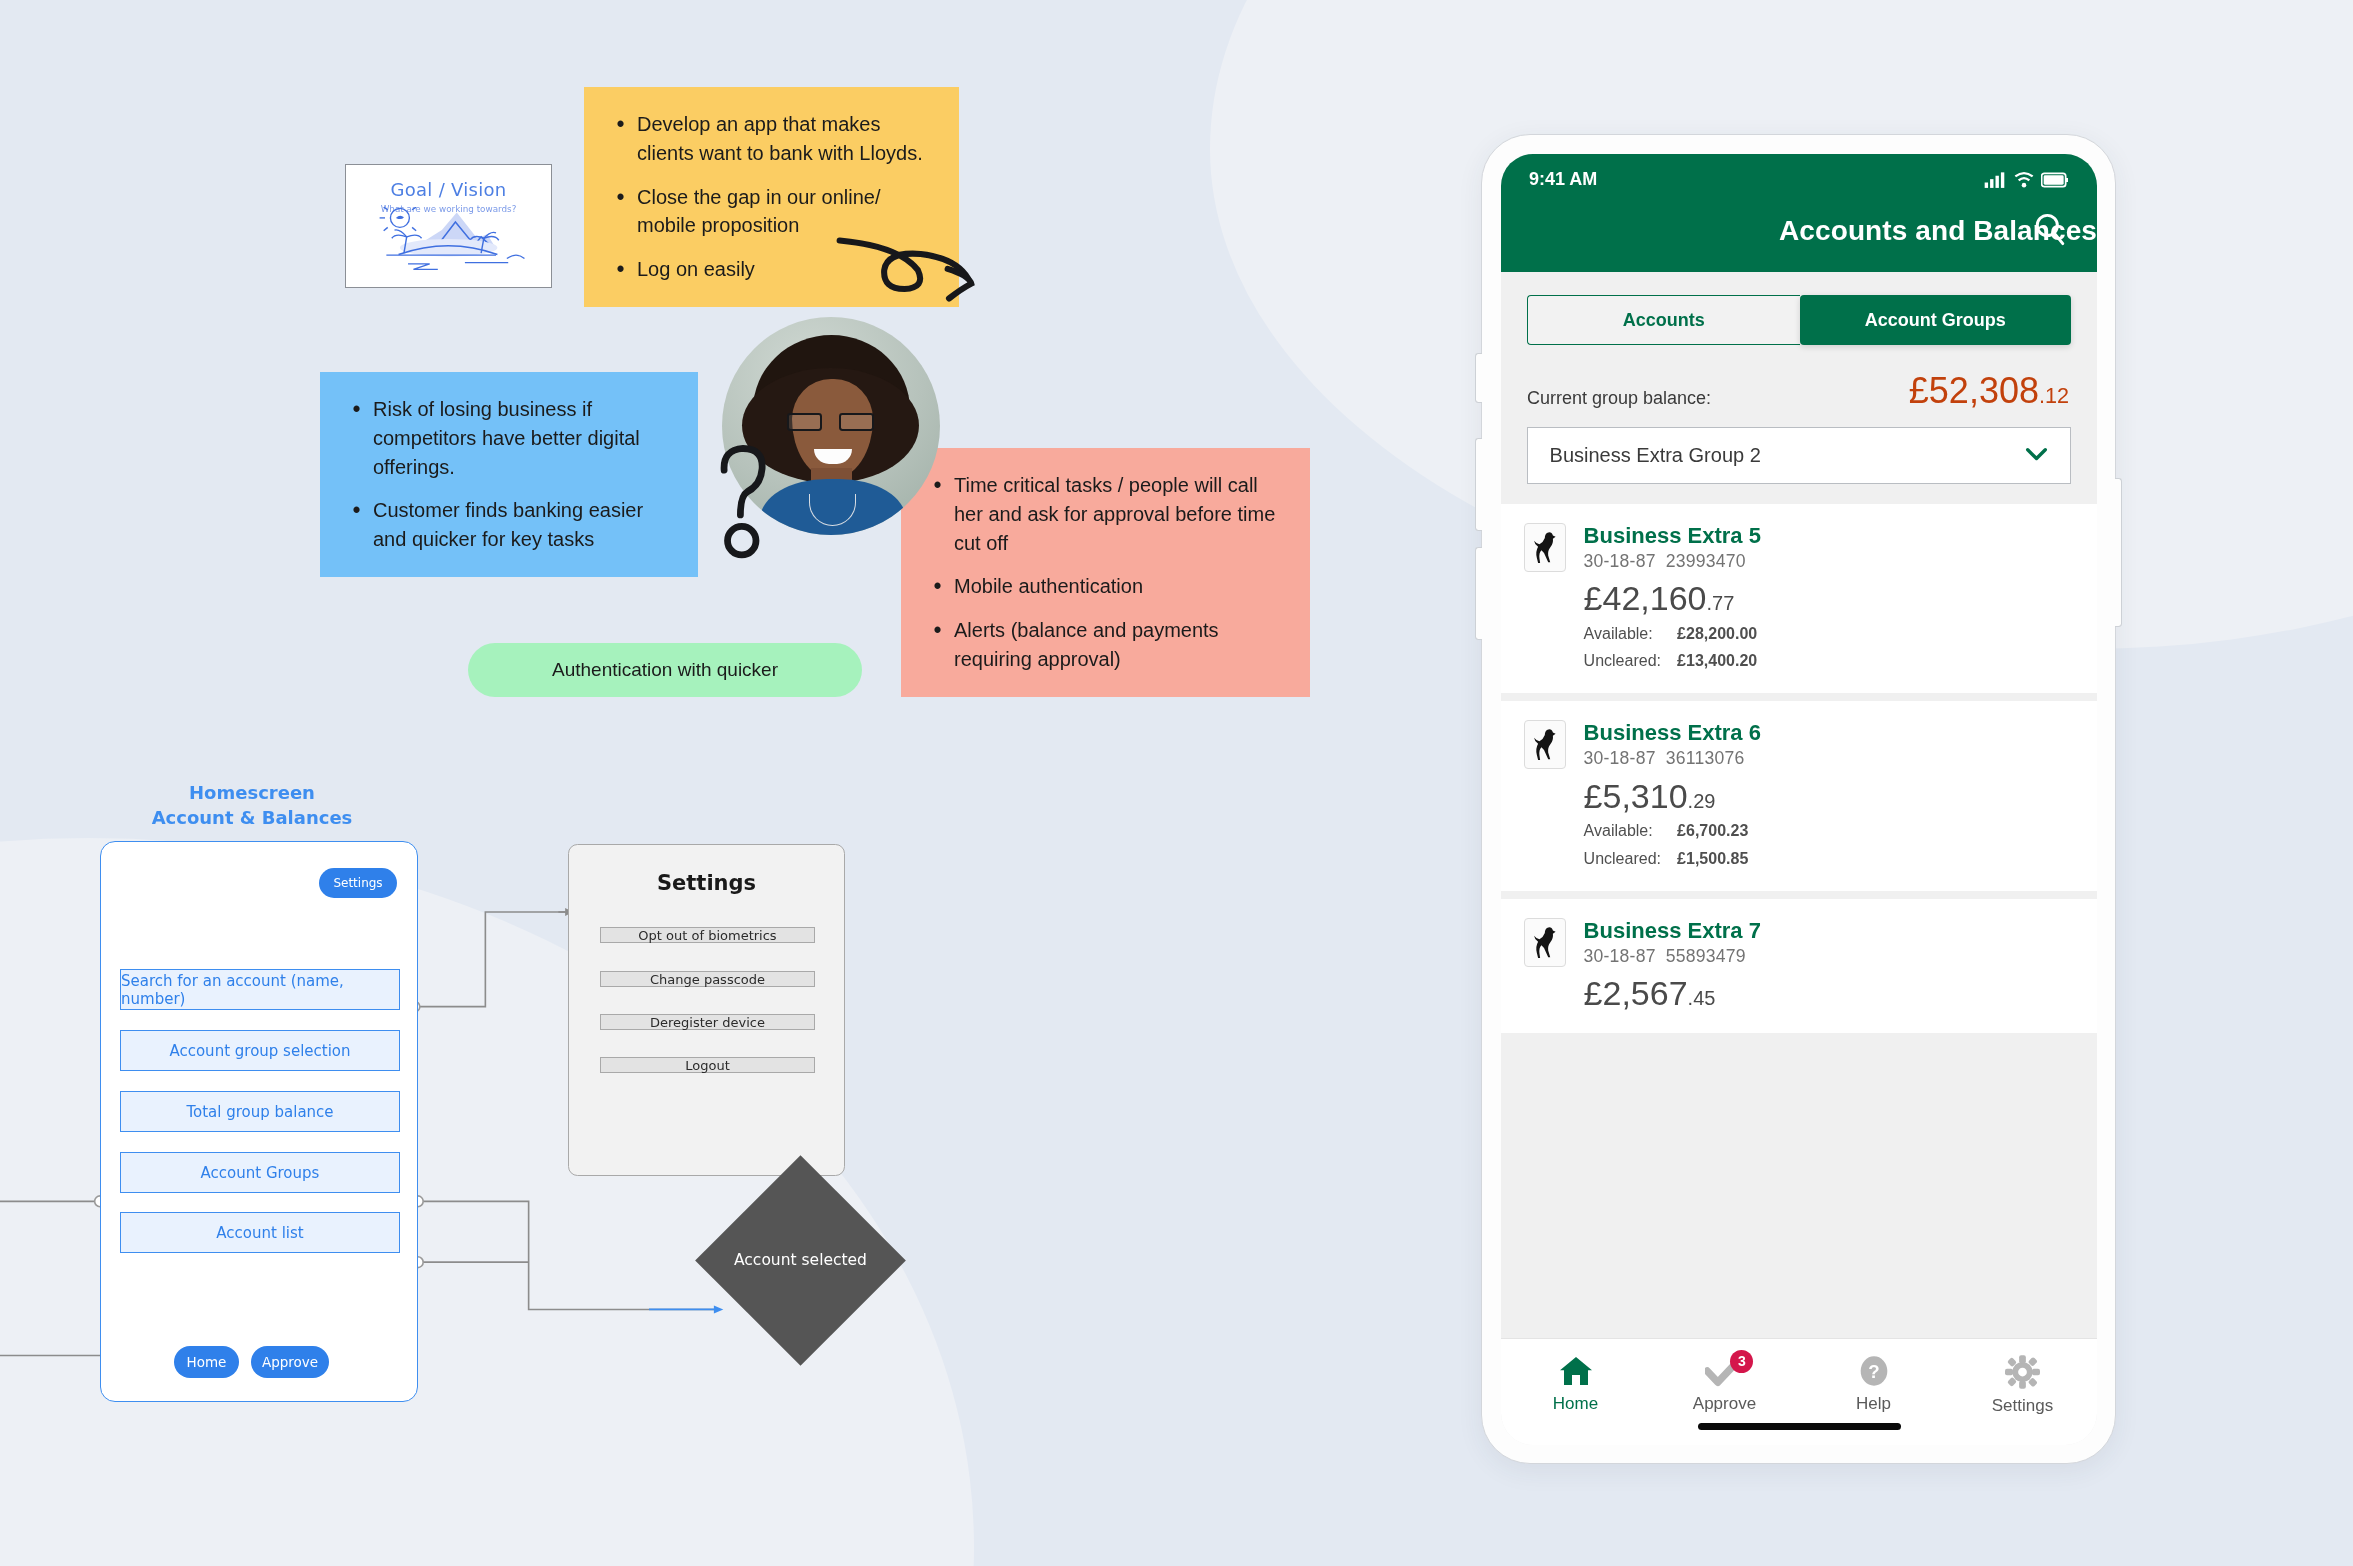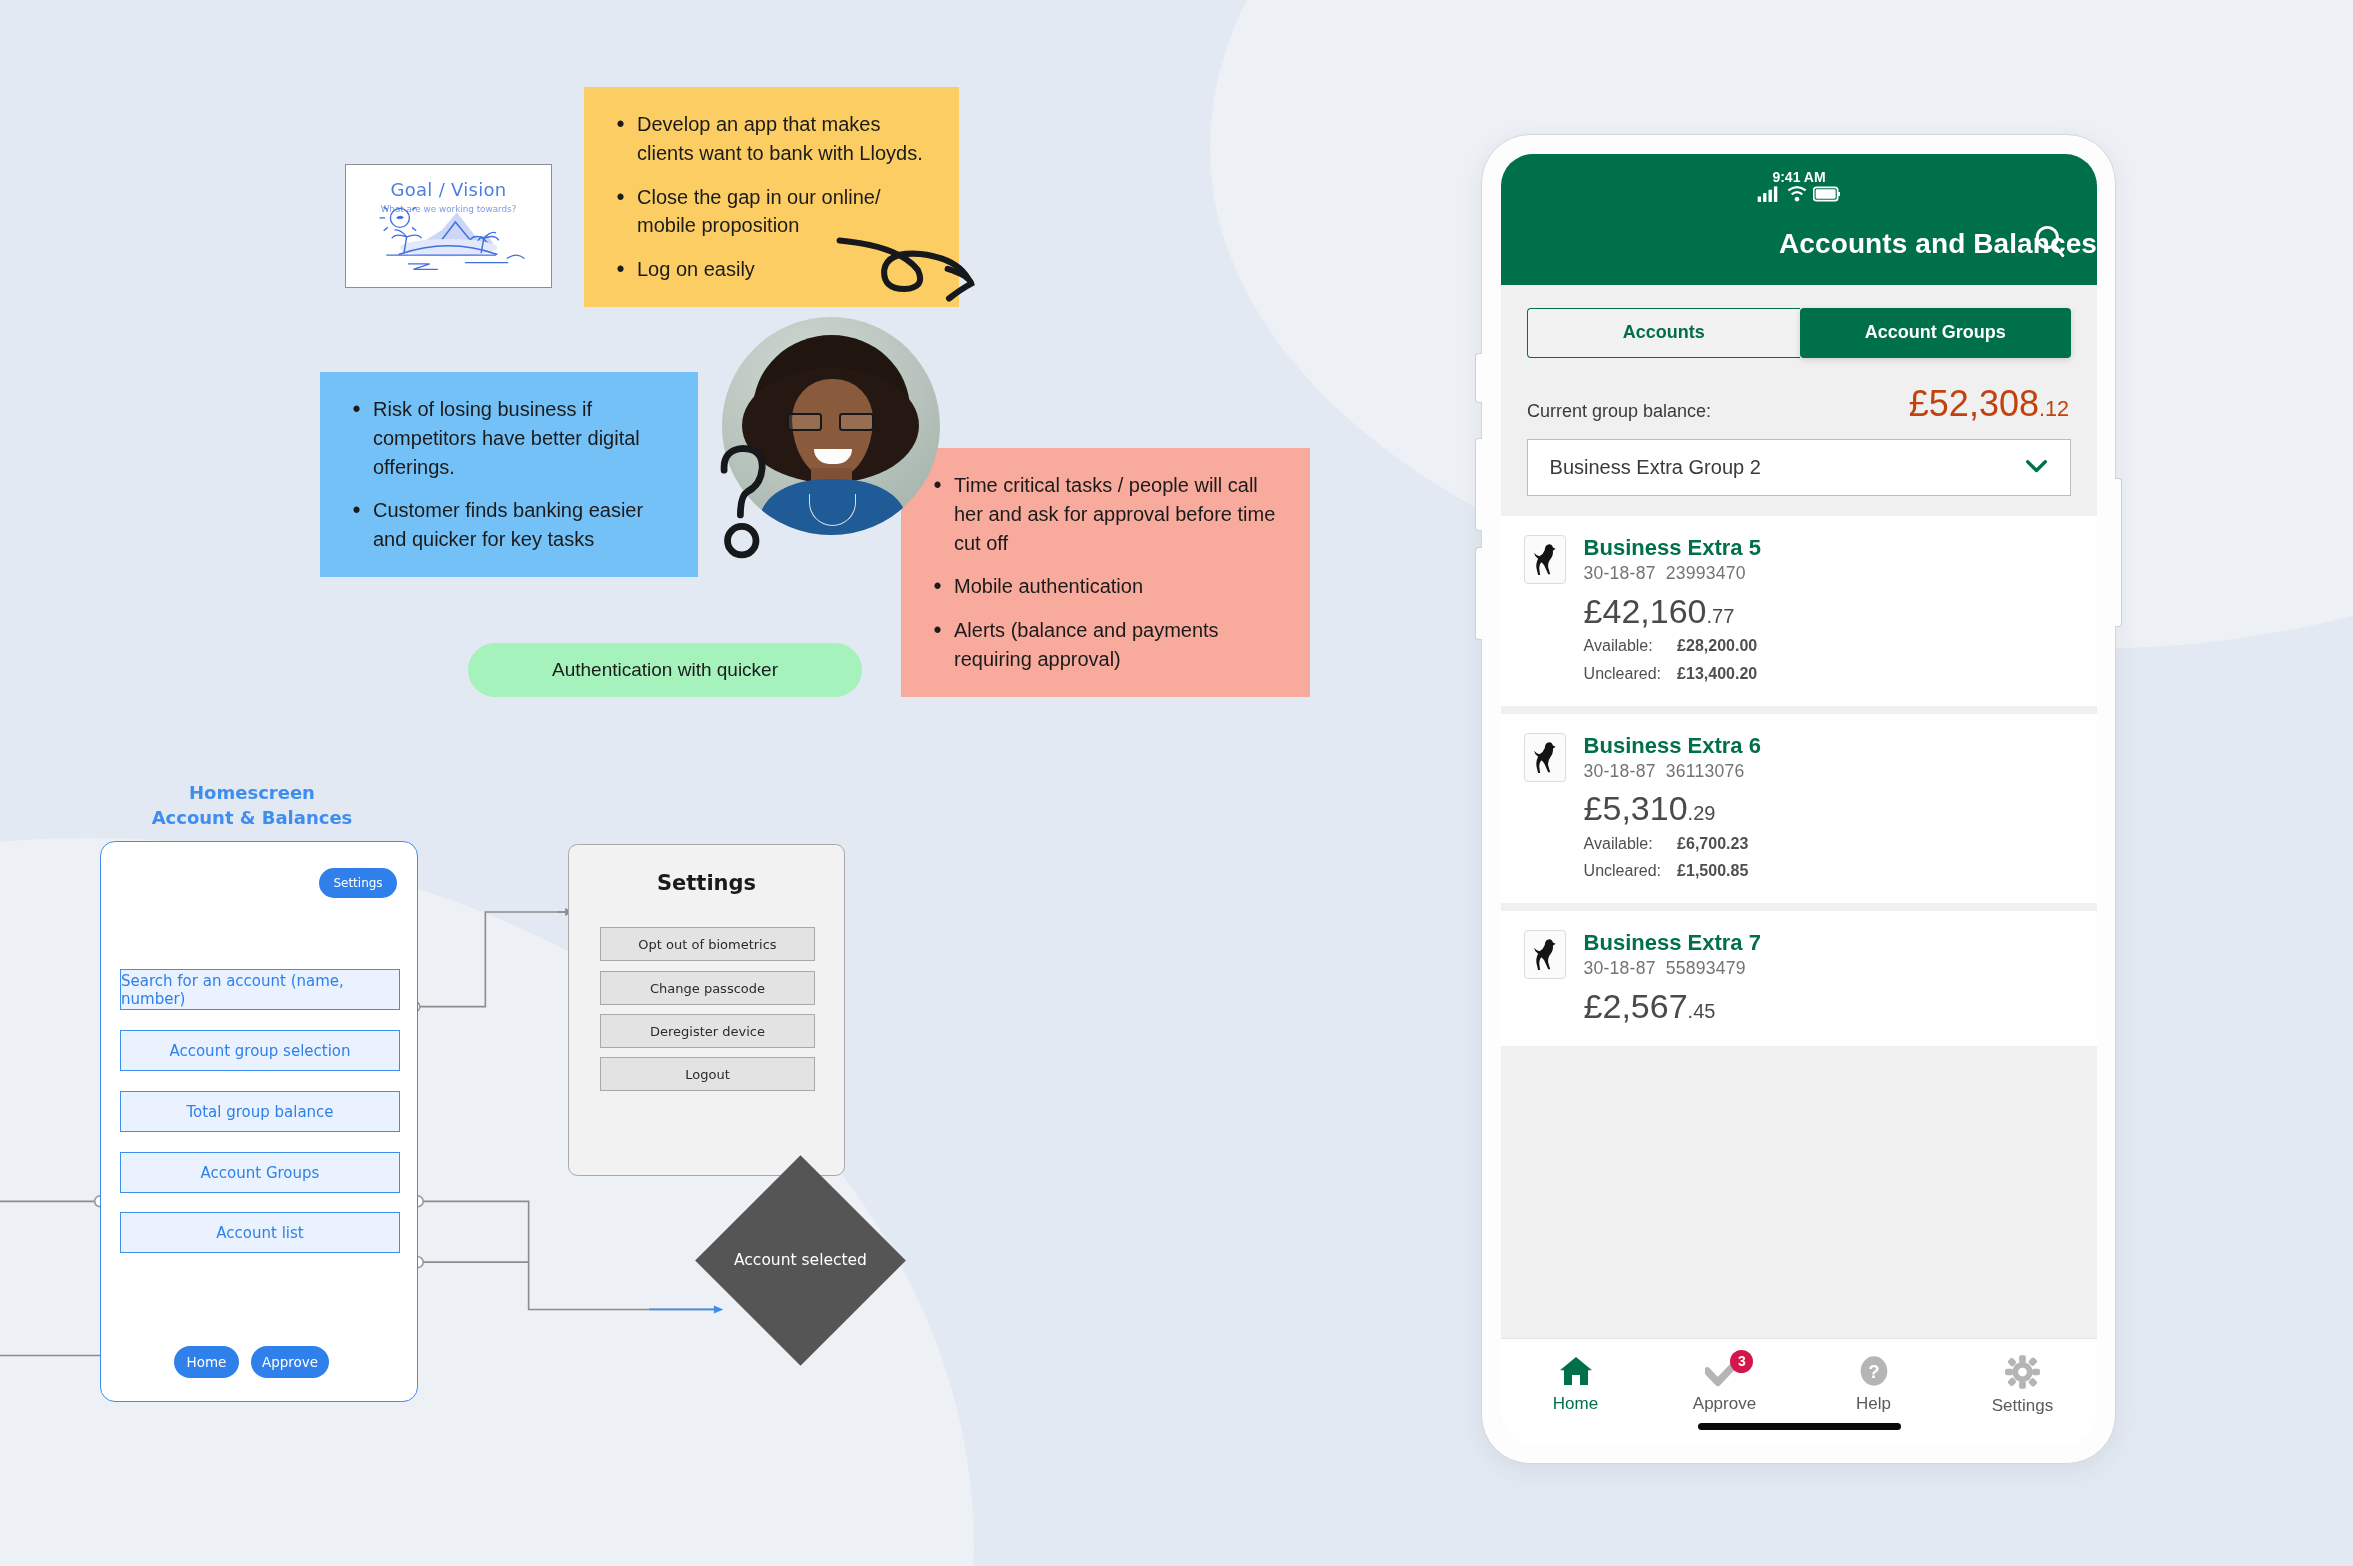--- a/index.html
+++ b/index.html
@@ -188,21 +188,21 @@
     width: 277px; height: 332px;
     background: #f2f2f2; border: 1.2px solid #a9a9a9;
     border-radius: 9.5px;
   }
   #wf-settings-panel .sp-title {
     text-align: center; margin-top: 26px;
     font-size: 21px; font-weight: bold; color: #1a1a1a;
     font-family: "DejaVu Sans", sans-serif;
   }
   .sp-btn {
-    position: absolute; left: 31px; width: 215px; height: 34px;
+    position: absolute; left: 31px; width: 215px; height: 16px;
     background: #e3e3e3; border: 0.9px solid #a9a9a9;
     display: flex; align-items: center; justify-content: center;
     font-size: 13px; color: #2b2b2b;
     font-family: "DejaVu Sans", sans-serif;
   }
   #sp-b1 { top: 82px; }
   #sp-b2 { top: 126px; }
   #sp-b3 { top: 169px; }
   #sp-b4 { top: 212px; }
 
@@ -254,21 +254,21 @@
 
   
   #ph-header {
     background: #00704a; color: #fff; flex: 0 0 auto;
     padding: 15px 0 0 0;
     border-radius: 27px 27px 0 0;
   }
   #ph-status {
     display: flex; align-items: center; justify-content: space-between;
     padding: 0 28px;
-    font-size: 14px; font-weight: bold; flex-direction: column;
+    font-size: 18px; font-weight: bold;
   }
   #ph-status .icons { display: flex; align-items: center; gap: 6.8px; }
   #ph-titlebar {
     display: flex; align-items: center; justify-content: flex-end;
     position: relative; height: 82px;
   }
   #ph-title { font-size: 28px; font-weight: bold; letter-spacing: 0.1px; }
   #ph-search-icon { position: absolute; right: 30px; top: 21.6px; }
 
   

